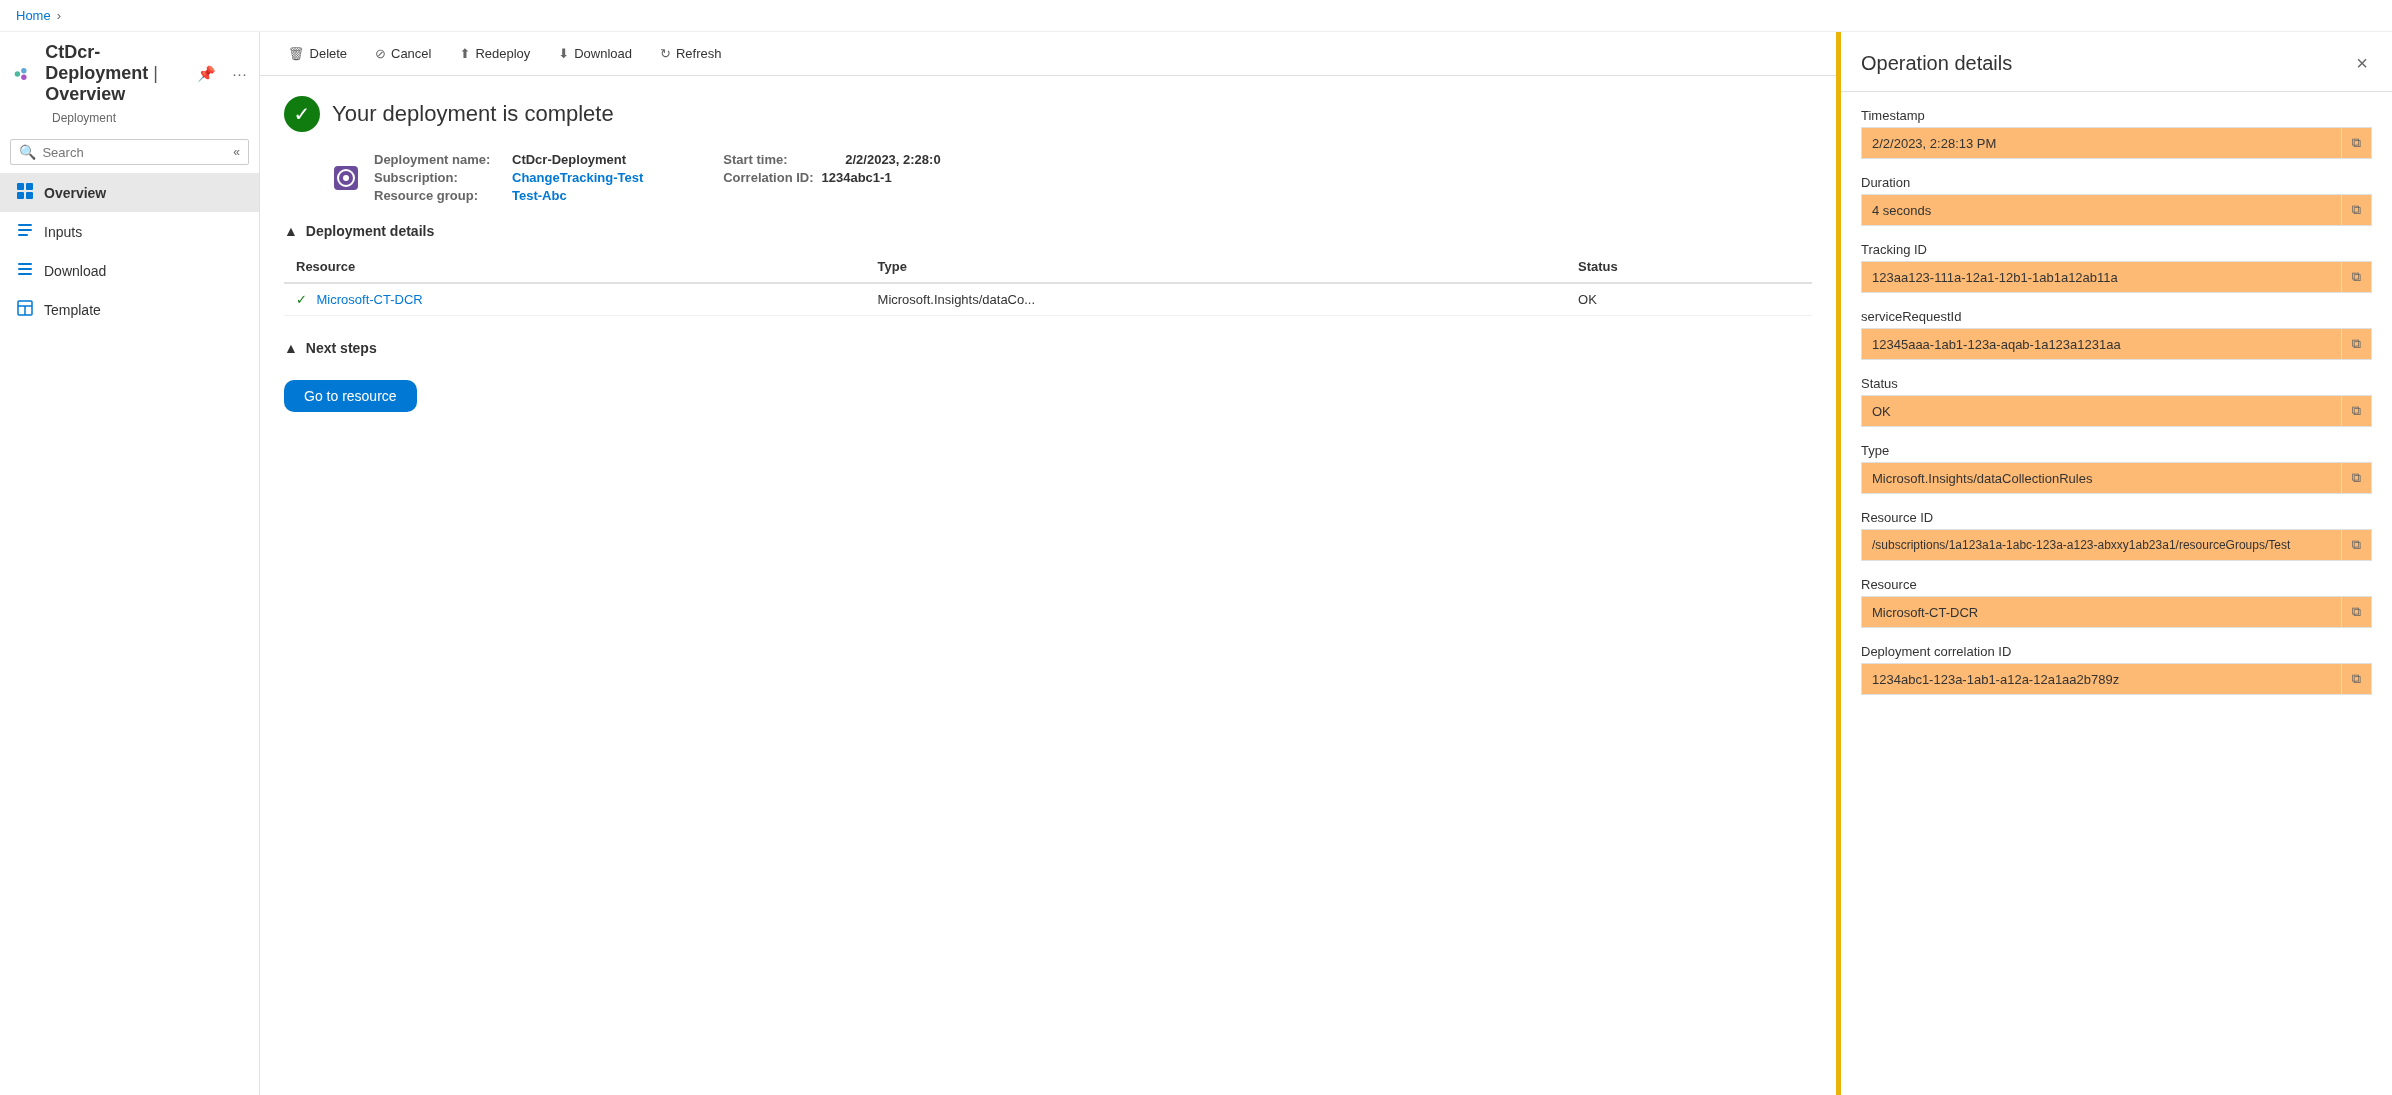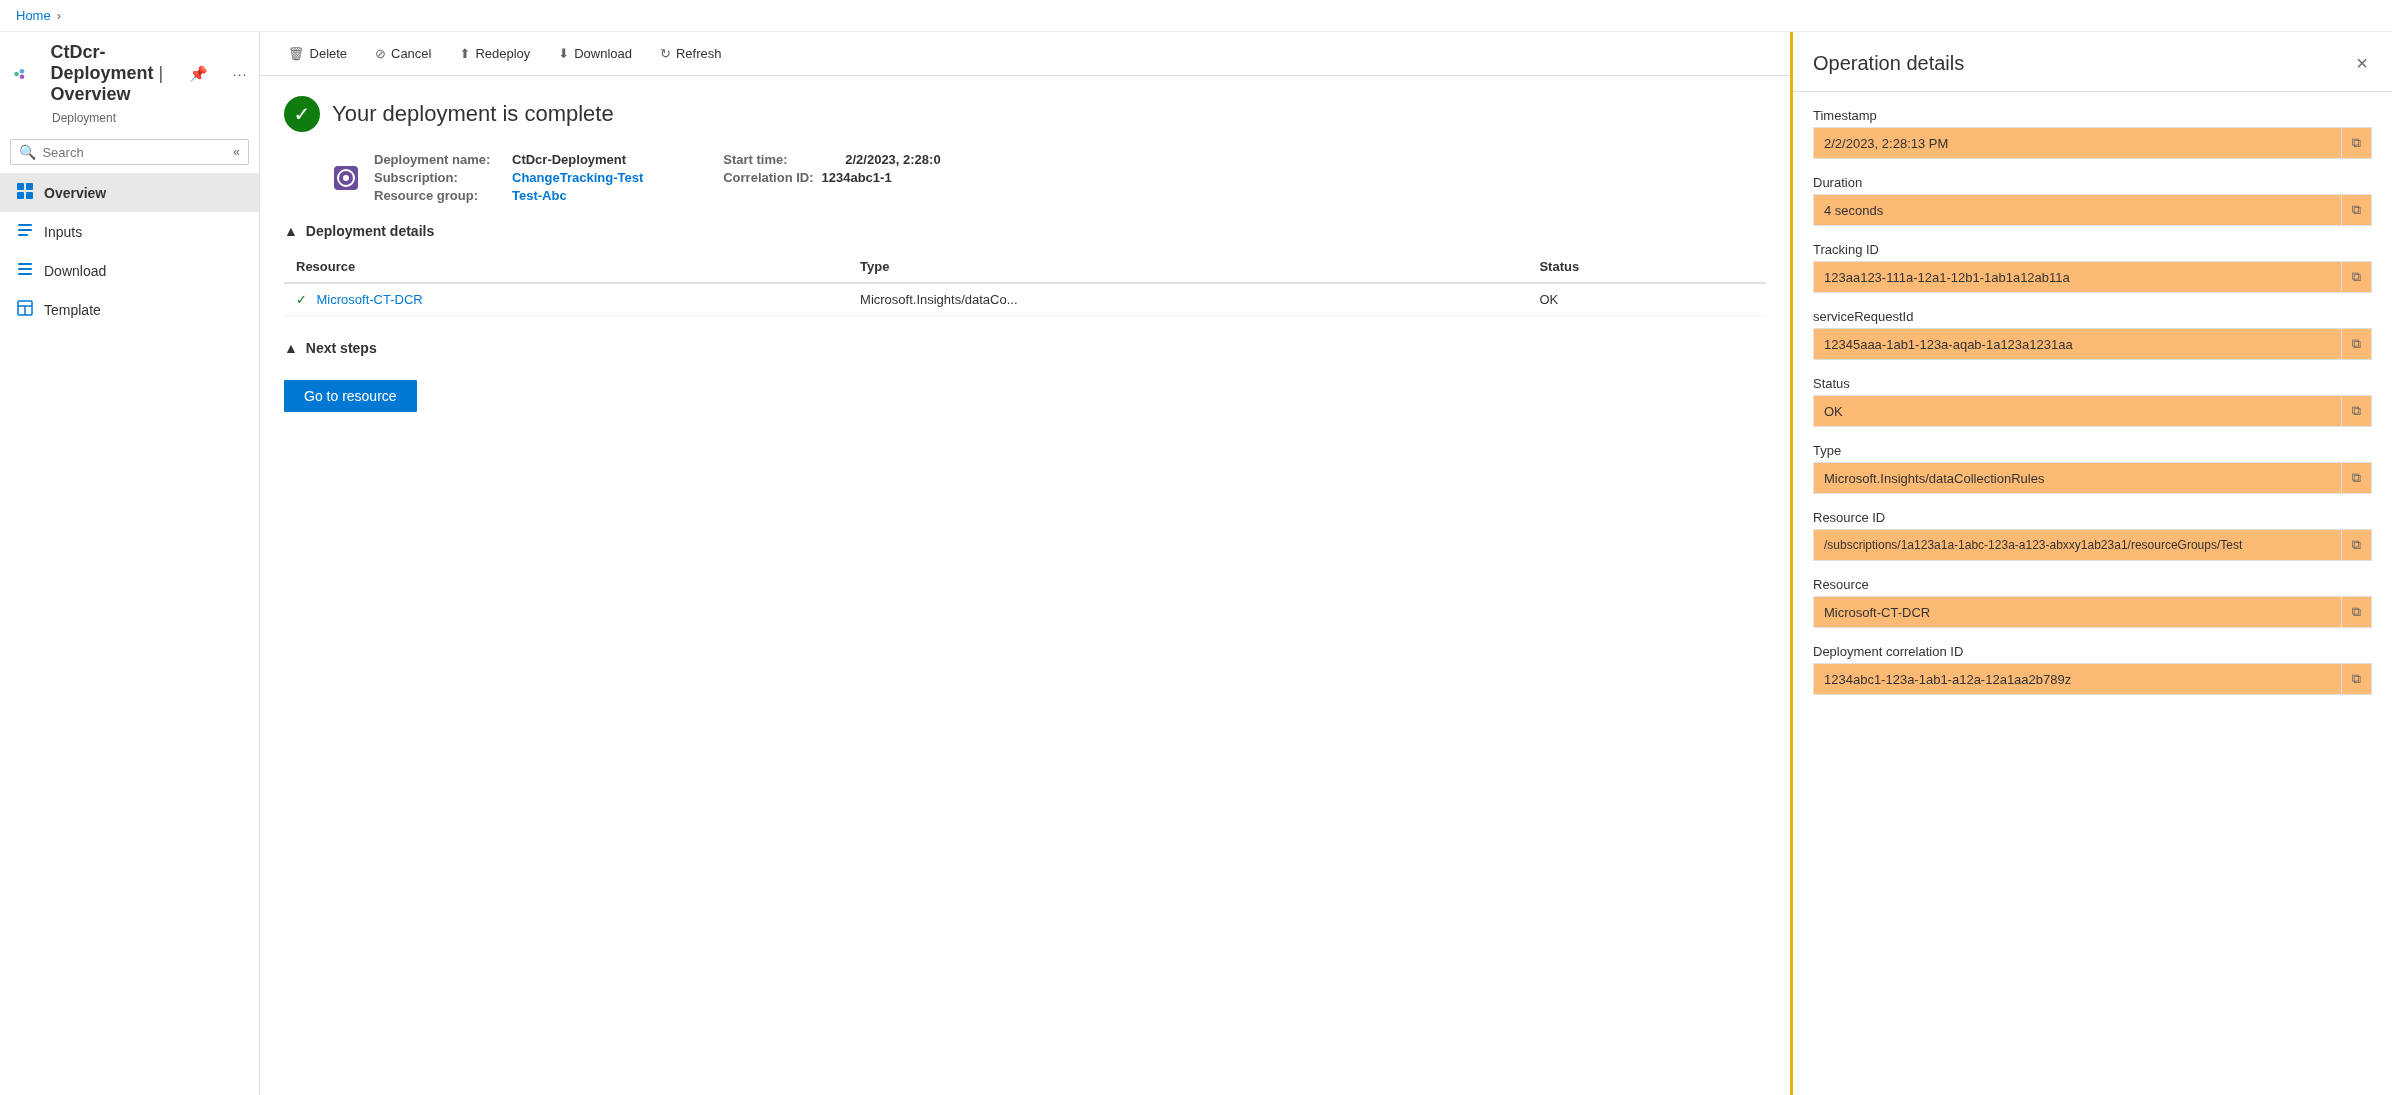--- a/index.html
+++ b/index.html
@@ -8,21 +8,21 @@
     
     .breadcrumb { padding: 8px 16px; display: flex; align-items: center; gap: 6px; font-size: 13px; color: #0078d4; border-bottom: 1px solid #eee; }
     .breadcrumb .sep { color: #666; }
 
     
     .main-container { display: flex; flex: 1; overflow: hidden; }
 
     
     .sidebar { width: 260px; border-right: 1px solid #e0e0e0; display: flex; flex-direction: column; background: #fff; flex-shrink: 0; }
     .sidebar-header { padding: 10px 12px 6px 12px; }
-    .sidebar-title-row { display: flex; align-items: center; gap: 24px; margin-bottom: 6px; }
+    .sidebar-title-row { display: flex; align-items: center; gap: 16px; margin-bottom: 6px; }
     .sidebar-subtitle { font-size: 12px; color: #666; margin-left: 40px; }
 
     .search-box { display: flex; align-items: center; border: 1px solid #ccc; margin: 8px 10px; padding: 4px 8px; border-radius: 2px; background: #fff; }
     .search-box input { border: none; outline: none; font-size: 13px; flex: 1; color: #0f766e; }
 
     .nav-items { flex: 1; overflow-y: auto; }
     .nav-item { display: flex; align-items: center; gap: 10px; padding: 9px 16px; cursor: pointer; font-size: 14px; color: #333; }
     .nav-item.active { background: #e8e8e8; font-weight: 600; }
     .nav-item .nav-icon { width: 18px; text-align: center; color: #0078d4; }
 
@@ -43,24 +43,24 @@
     .meta-row { display: flex; gap: 40px; margin-bottom: 4px; font-size: 13px; }
 
     .section-header { display: flex; align-items: center; gap: 8px; margin-bottom: 12px; font-size: 14px; font-weight: 600; cursor: pointer; }
 
     
     .data-table { width: 100%; border-collapse: collapse; margin-bottom: 24px; }
     .data-table th { text-align: left; padding: 8px 12px; font-size: 13px; font-weight: 600; color: #333; border-bottom: 2px solid #e0e0e0; }
     .data-table td { padding: 8px 12px; font-size: 13px; border-bottom: 1px solid #f0f0f0; }
 
     .next-steps { margin-top: 8px; }
-    .go-to-resource-btn { background: #0078d4; color: white; border: none; padding: 8px 20px; font-size: 14px; cursor: pointer; border-radius: 1px; margin-top: 12px; }
-
-    
-    .op-panel { width: 602px; border-left: 3px solid #eab308; display: flex; flex-direction: column; background: #fff; flex-shrink: 0; overflow-y: auto; }
+    .go-to-resource-btn { background: #0078d4; color: white; border: none; padding: 8px 20px; font-size: 14px; cursor: pointer; border-radius: 10px; margin-top: 12px; }
+
+    
+    .op-panel { width: 556px; border-left: 5px solid #eab308; display: flex; flex-direction: column; background: #fff; flex-shrink: 0; overflow-y: auto; }
     .op-panel-header { display: flex; align-items: center; justify-content: space-between; padding: 16px 20px 12px 20px; border-bottom: 1px solid #e0e0e0; }
     .op-panel-title { font-size: 20px; font-weight: 400; color: #333; }
     .close-btn { background: none; border: none; cursor: pointer; font-size: 20px; color: #666; padding: 4px; }
 
     .op-panel-body { padding: 16px 20px; display: flex; flex-direction: column; gap: 16px; }
     .field-group { display: flex; flex-direction: column; gap: 4px; }
     .field-label { font-size: 13px; color: #333; font-weight: 400; }
     .field-value-row { display: flex; align-items: center; background: #fdba74; border: 1px solid #e0e0e0; }
     .field-value { flex: 1; padding: 7px 10px; font-size: 13px; color: #333; white-space: nowrap; overflow: hidden; text-overflow: ellipsis; }
     .copy-btn { background: none; border: none; border-left: 1px solid #e0e0e0; padding: 7px 10px; cursor: pointer; color: #666; flex-shrink: 0; font-size: 13px; }

